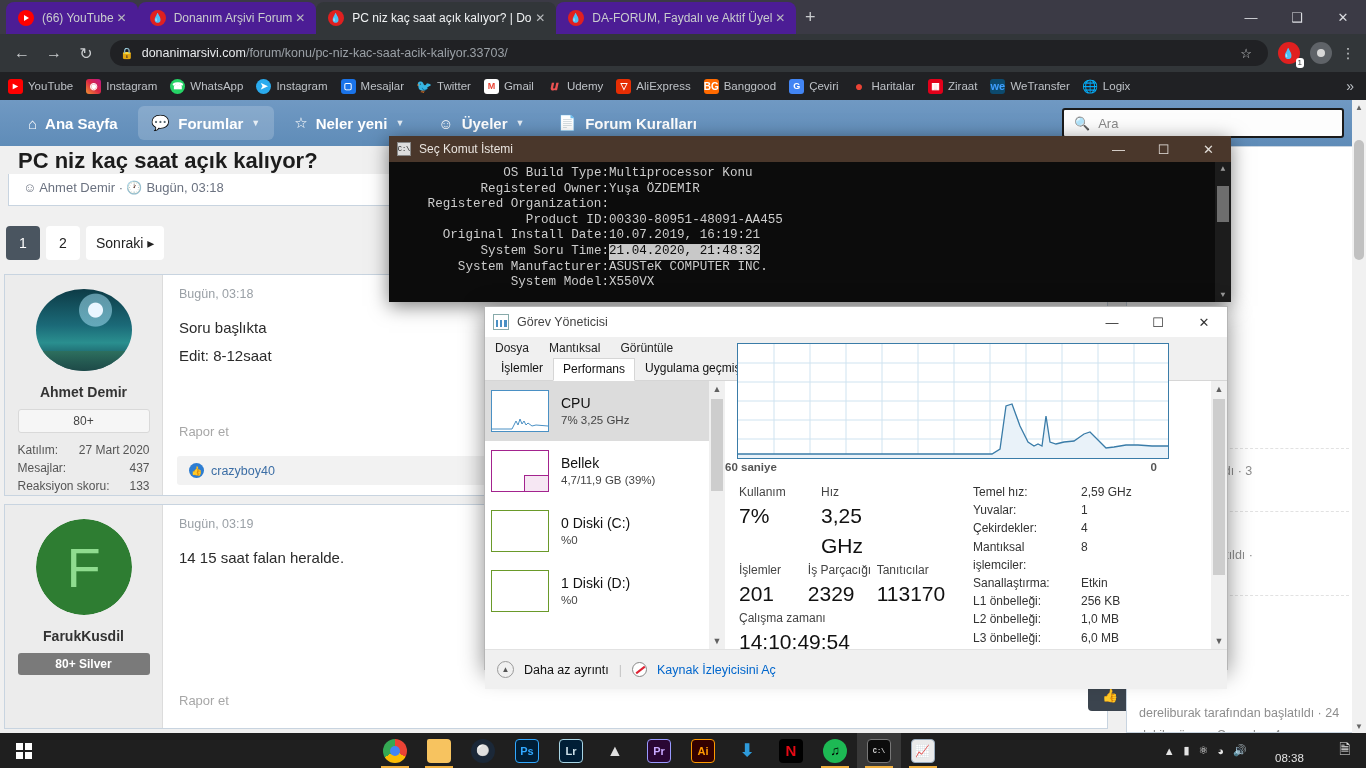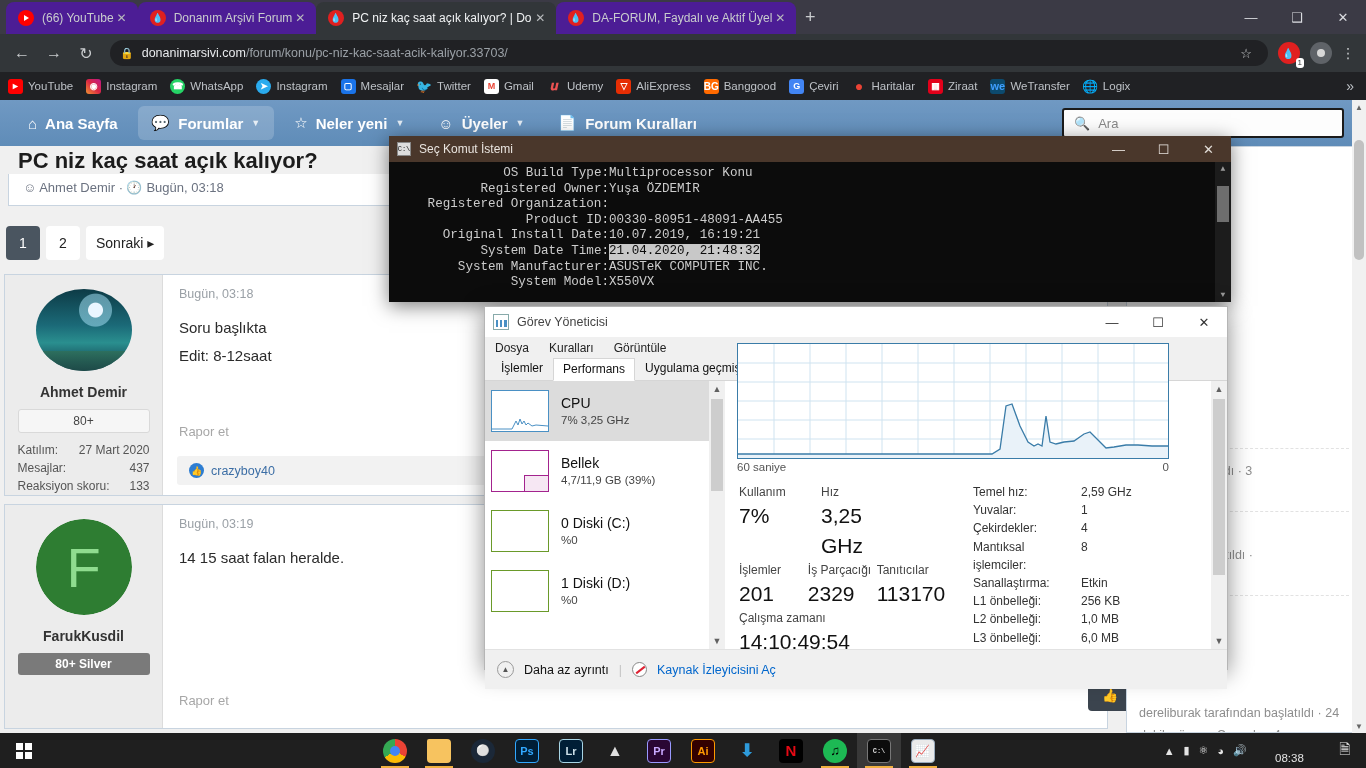--- a/index.html
+++ b/index.html
@@ -198,22 +198,22 @@
   .tm-thumb.disk { border-color: #6a9a2a; }
   .tm-lname { font-size: 14px; color: #111; line-height: 18px; }
   .tm-lsub { font-size: 11.5px; color: #444; line-height: 16px; }
   .tm-lsb { position: absolute; right: 0; top: 0; width: 16px; height: 268px; background: #f0f0f0; }
   .tm-lsb .a { height: 16px; color: #606060; font-size: 9px; display:flex; align-items:center; justify-content:center; }
   .tm-lsb .th { position: absolute; top: 18px; left: 2px; width: 12px; height: 92px; background: #cdcdcd; }
 
   .tm-right { flex: 1; position: relative; padding: 0 10px 0 14px; }
   .tm-graph { position: absolute; left: 12px; top: -38px; width: 432px; height: 116px;
               border: 1px solid #3a7ca8; background: #fff; overflow: hidden; }
-  .tm-axis { position: absolute; left: 12px; top: 80px; width: 432px;
-             display: flex; justify-content: space-between; font-size: 11.5px; color: #555; }
+  .tm-axis { position: absolute; left: 0; top: 80px; width: 432px;
+             display: flex; justify-content: space-between; font-size: 11.5px; color: #555; font-weight: bold; }
   .tm-stats { position: absolute; left: 14px; top: 102px; width: 230px; }
   .tm-srow { display: flex; }
   .tm-scol { width: 82px; }
   .tm-scol.wide { width: 110px; }
   .tm-slab { font-size: 12px; color: #444; line-height: 18px; }
   .tm-sval { font-size: 21px; color: #111; line-height: 30px; }
   .tm-info { position: absolute; left: 248px; top: 102px; width: 200px; }
   .tm-irow { display: flex; font-size: 12px; color: #333; line-height: 18.2px; }
   .tm-ikey { width: 108px; }
 
@@ -533,21 +533,21 @@
         <div>☐</div>
         <div>✕</div>
       </span>
     </div>
     <div class="cmd-body">
       <div class="cmd-row"><span class="cmd-key">OS Build Type:</span><span class="cmd-val">Multiprocessor Konu</span></div>
       <div class="cmd-row"><span class="cmd-key">Registered Owner:</span><span class="cmd-val">Yuşa ÖZDEMİR</span></div>
       <div class="cmd-row"><span class="cmd-key">Registered Organization:</span><span class="cmd-val"></span></div>
       <div class="cmd-row"><span class="cmd-key">Product ID:</span><span class="cmd-val">00330-80951-48091-AA455</span></div>
       <div class="cmd-row"><span class="cmd-key">Original Install Date:</span><span class="cmd-val">10.07.2019, 16:19:21</span></div>
-      <div class="cmd-row"><span class="cmd-key">System Date Time:</span><span class="cmd-val hl">21.04.2020, 21:48:32</span></div>
+      <div class="cmd-row"><span class="cmd-key">System Soru Time:</span><span class="cmd-val hl">21.04.2020, 21:48:32</span></div>
       <div class="cmd-row"><span class="cmd-key">System Manufacturer:</span><span class="cmd-val">ASUSTeK COMPUTER INC.</span></div>
       <div class="cmd-row"><span class="cmd-key">System Model:</span><span class="cmd-val">X550VX</span></div>
       <div class="cmd-sb">
         <div class="a">▲</div>
         <div class="th"></div>
         <div class="a" style="position:absolute;bottom:0;width:16px">▼</div>
       </div>
     </div>
   </div>
 
@@ -556,21 +556,21 @@
       <span class="tm-ico"></span>
       <span>Görev Yöneticisi</span>
       <span class="tm-ctrl">
         <div>—</div>
         <div>☐</div>
         <div>✕</div>
       </span>
     </div>
     <div class="tm-menu">
       <span>Dosya</span>
-      <span>Kuralları</span>
+      <span>Mantıksal</span>
       <span>Görüntüle</span>
     </div>
     <div class="tm-tabs">
       <div class="tmtab">İşlemler</div>
       <div class="tmtab sel">Performans</div>
       <div class="tmtab">Uygulama geçmişi</div>
       <div class="tmtab">Başlangıç</div>
       <div class="tmtab">Kullanıcılar</div>
       <div class="tmtab">Ayrıntılar</div>
       <div class="tmtab">Hizmetler</div>

